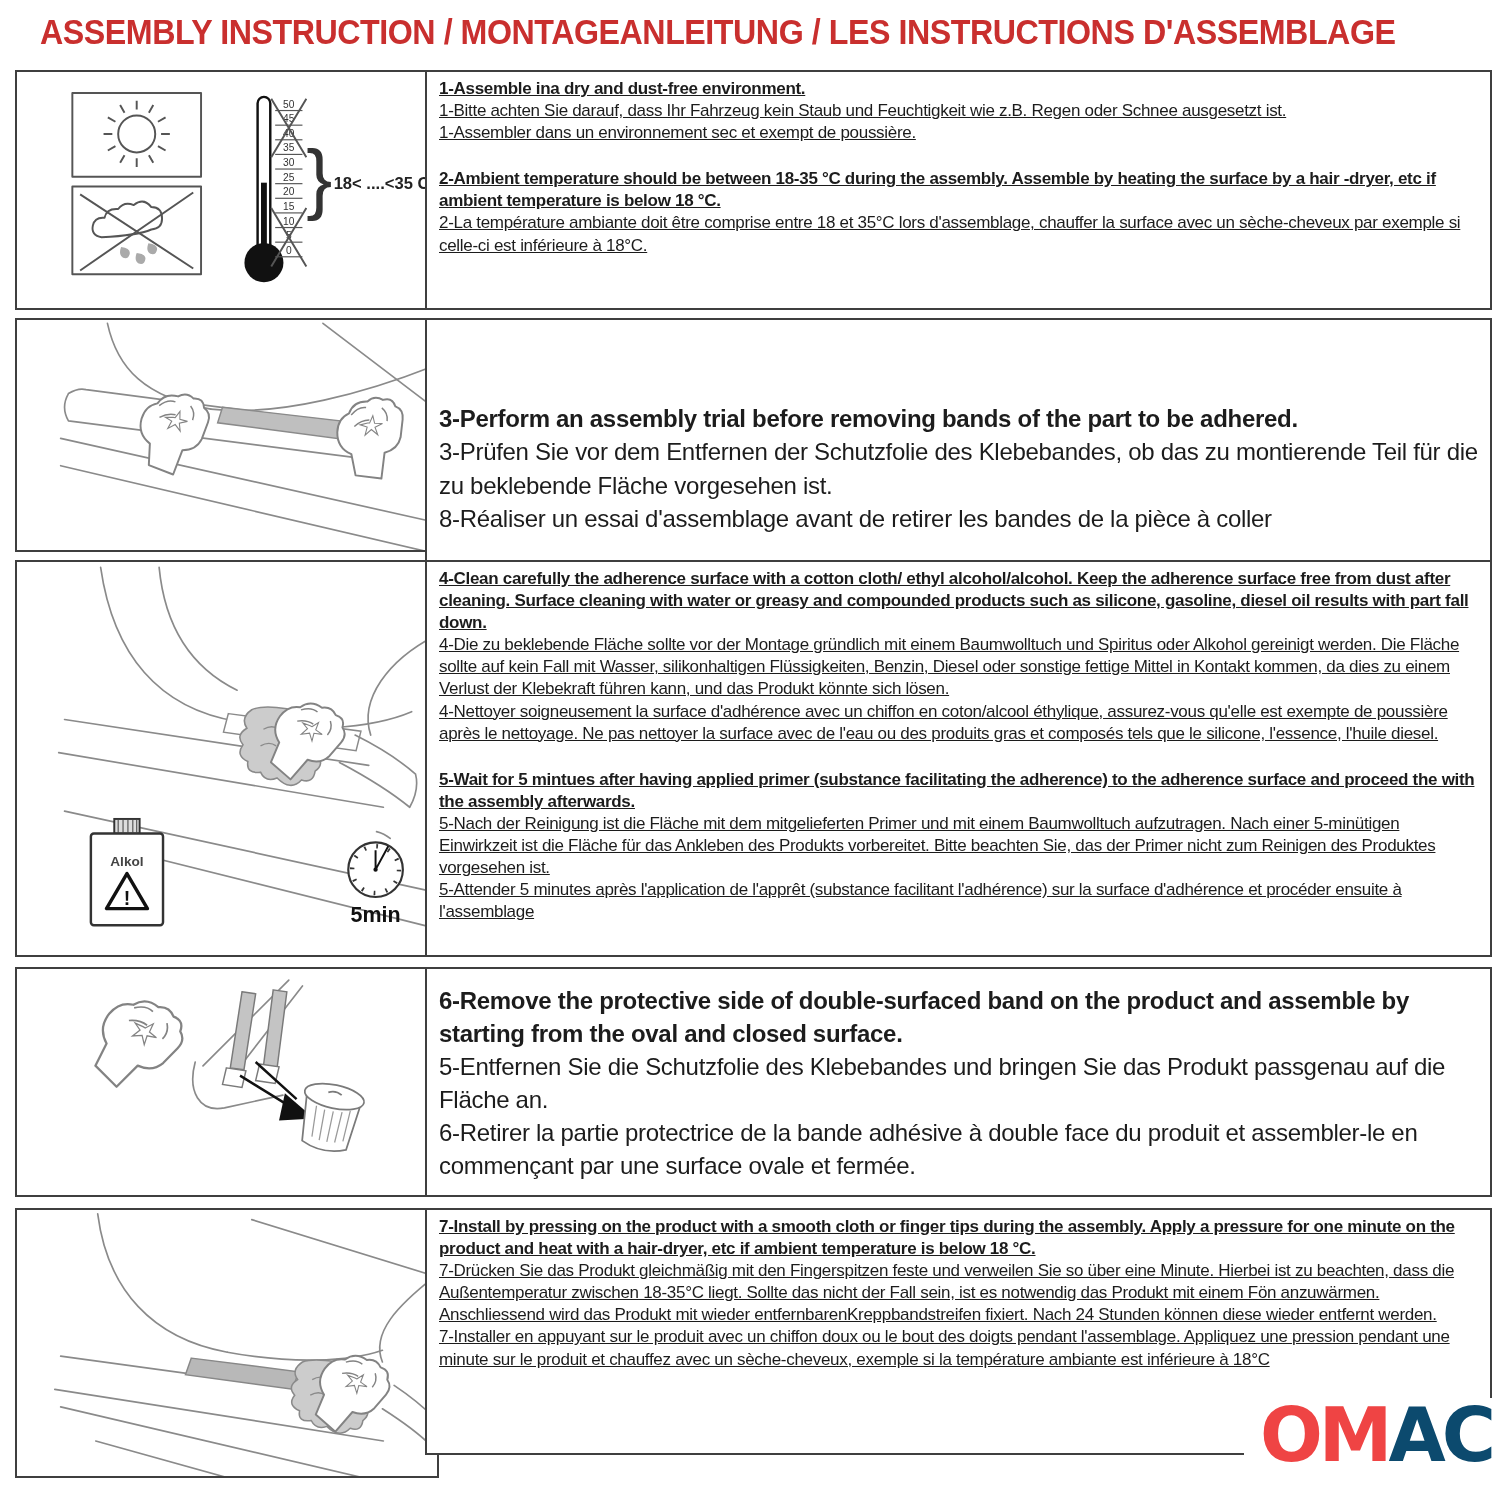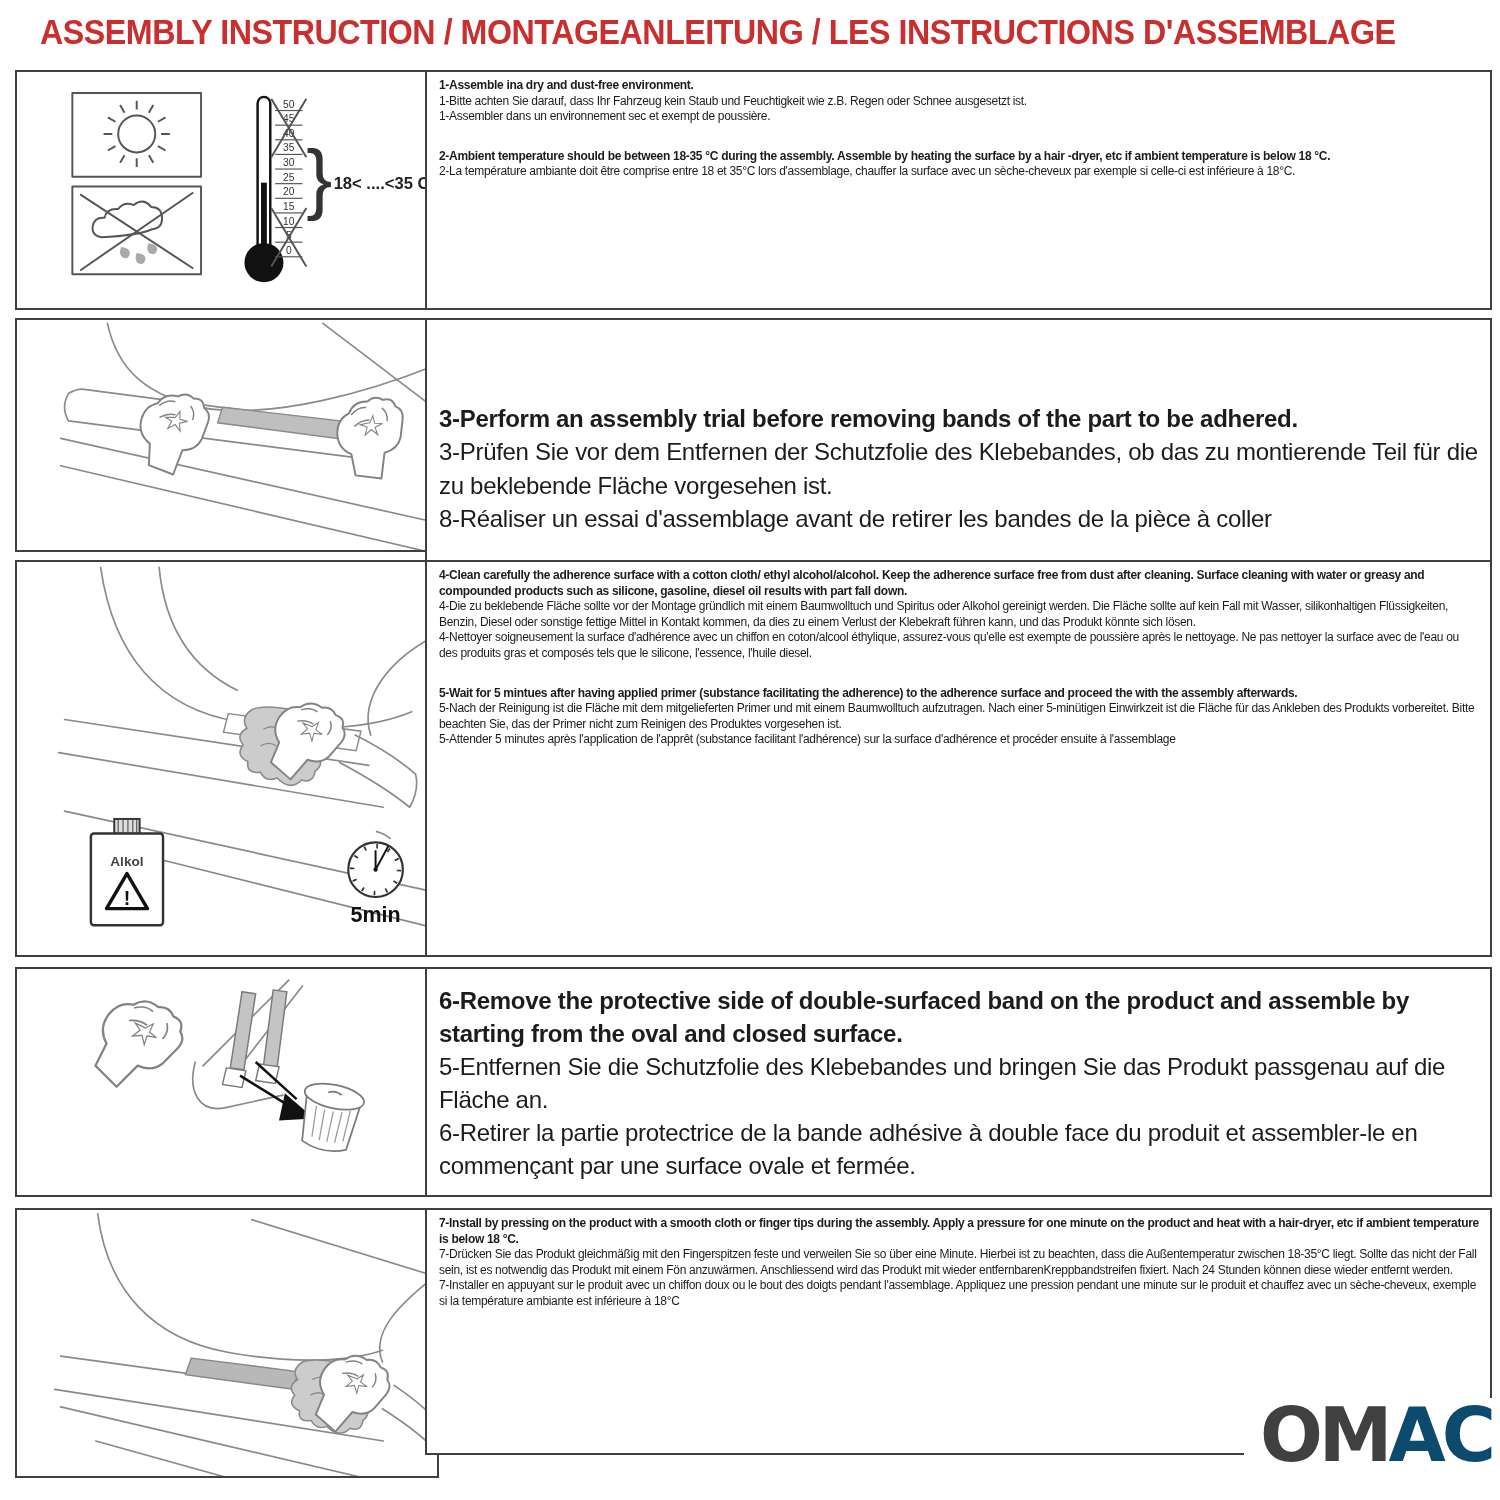--- a/index.html
+++ b/index.html
@@ -7,21 +7,21 @@
         font-family:"Liberation Sans",sans-serif;color:#1c1c1c;}
   .title{position:absolute;left:40px;top:12px;font-size:35px;font-weight:bold;
          color:#c92f2e;white-space:nowrap;transform:scaleX(.92);transform-origin:left center;
          letter-spacing:-.5px;}
   .figbox{position:absolute;left:15px;width:424px;border:2.5px solid #3f3f3f;background:#fff;box-sizing:border-box;padding-left:30px;}
   .figbox svg{display:block;width:100%;height:100%;}
   .textbox{position:absolute;left:425px;width:1067px;border:2.5px solid #3f3f3f;background:#fff;
            box-sizing:border-box;padding:6px 10px 4px 12px;overflow:hidden;display:flex;flex-direction:column;}
   .textbox.center{justify-content:center;}
   .para{margin:0;letter-spacing:-.3px;}
-  .row-small .para{font-size:12px;line-height:1.3;}
+  .row-small .para{font-size:17px;line-height:1.3;text-decoration:underline;}
   .row-large .para{font-size:24px;line-height:1.38;}
   .para.bold{font-weight:bold;}
   .para.gap{height:24px;}
   .therm-num{font-size:10.5px;fill:#333;}
   .therm-tick{stroke:#555;stroke-width:1.2;}
   .sketch{stroke:#8a8a8a;stroke-width:1.7;fill:none;stroke-linecap:round;stroke-linejoin:round;}
   .sketch-dark{stroke:#555;stroke-width:2;fill:none;stroke-linejoin:round;}
   .logo{position:absolute;top:1398px;right:6px;background:#fff;padding:0 2px 6px 16px;
         font-family:"DejaVu Sans",sans-serif;font-weight:bold;font-size:74px;line-height:1;
         letter-spacing:-4px;white-space:nowrap;}
@@ -210,16 +210,16 @@
   </div>
   <div class="textbox row-small" style="top:1208px;height:247px">
     <div>
         <p class="para bold">7-Install by pressing on the product with a smooth cloth or finger tips during the assembly. Apply a pressure for one minute on the product and heat with a hair-dryer, etc if ambient temperature is below 18 °C.</p>
         <p class="para regular">7-Drücken Sie das Produkt gleichmäßig mit den Fingerspitzen feste und verweilen Sie so über eine Minute. Hierbei ist zu beachten, dass die Außentemperatur zwischen 18-35°C liegt. Sollte das nicht der Fall sein, ist es notwendig das Produkt mit einem Fön anzuwärmen. Anschliessend wird das Produkt mit wieder entfernbarenKreppbandstreifen fixiert. Nach 24 Stunden können diese wieder entfernt werden.</p>
         <p class="para regular">7-Installer en appuyant sur le produit avec un chiffon doux ou le bout des doigts pendant l'assemblage. Appliquez une pression pendant une minute sur le produit et chauffez avec un sèche-cheveux, exemple si la température ambiante est inférieure à 18°C</p>
       </div>
   </div>
 
   <div class="logo">
-    <span style="color:#404040;">OM</span><span style="color:#0c4a6e;">AC</span>
+    <span style="color:#ef4444;">OM</span><span style="color:#0c4a6e;">AC</span>
   </div>
 
 </div>
 
 </body></html>

